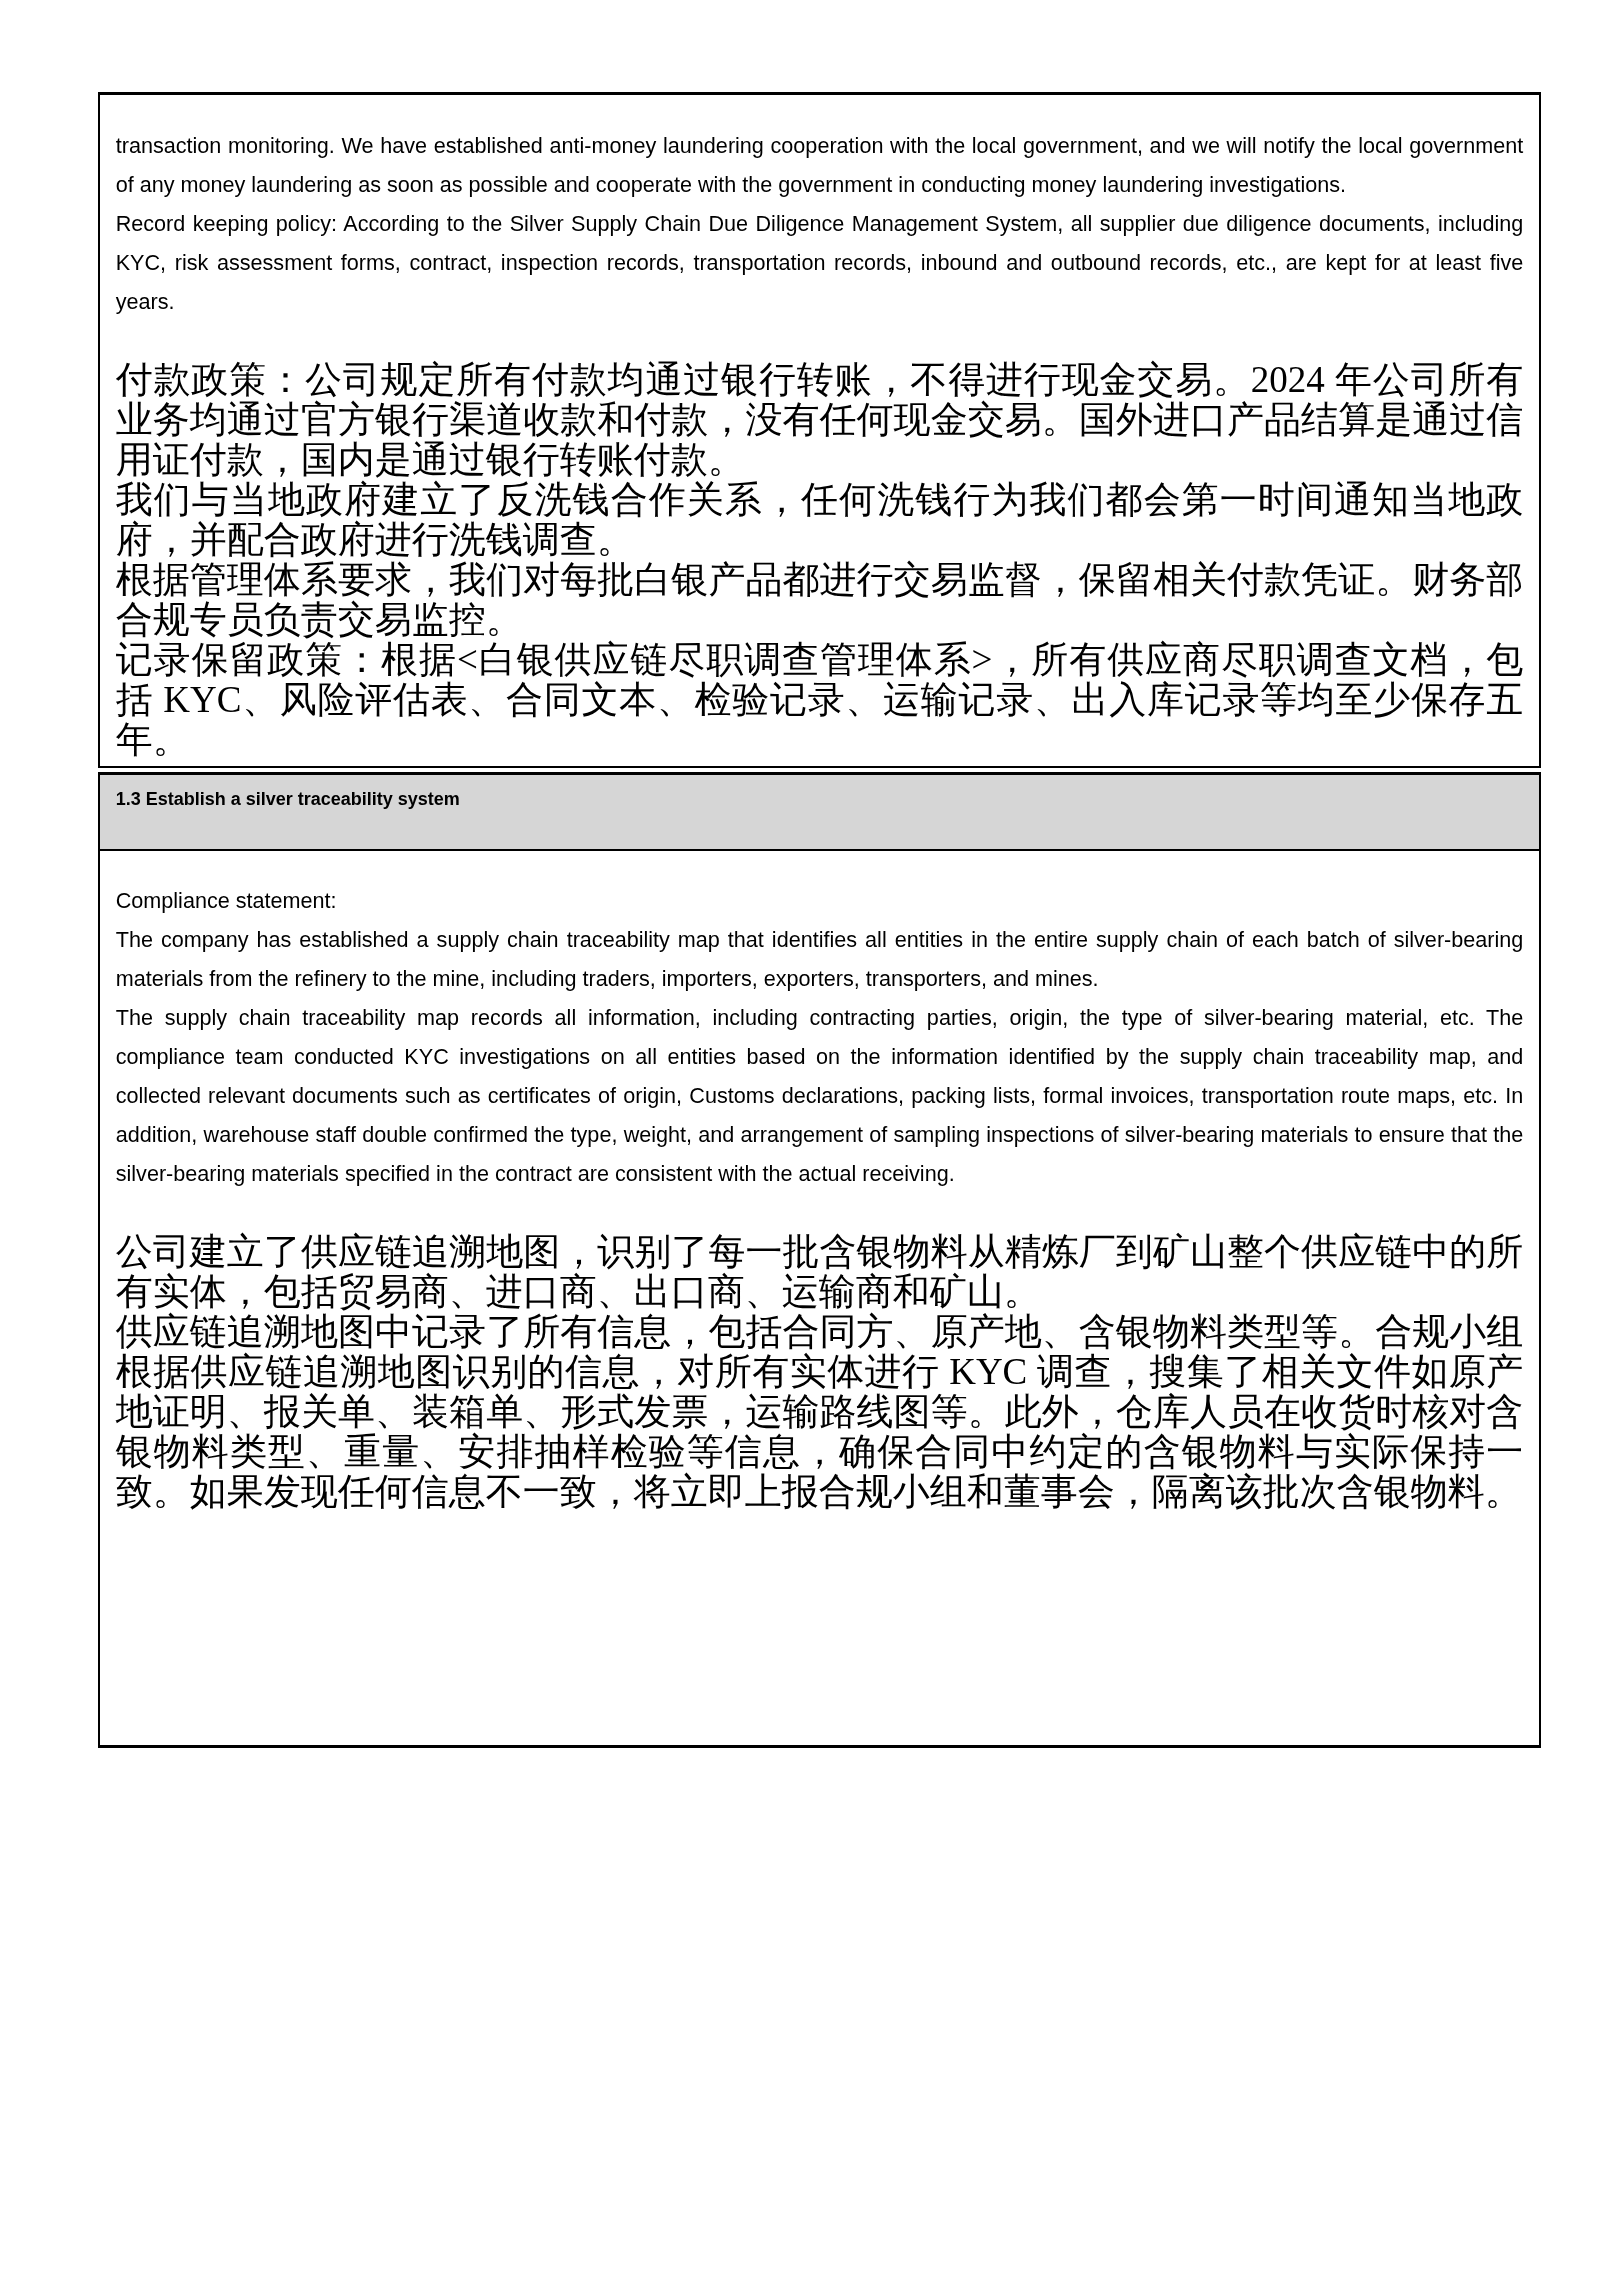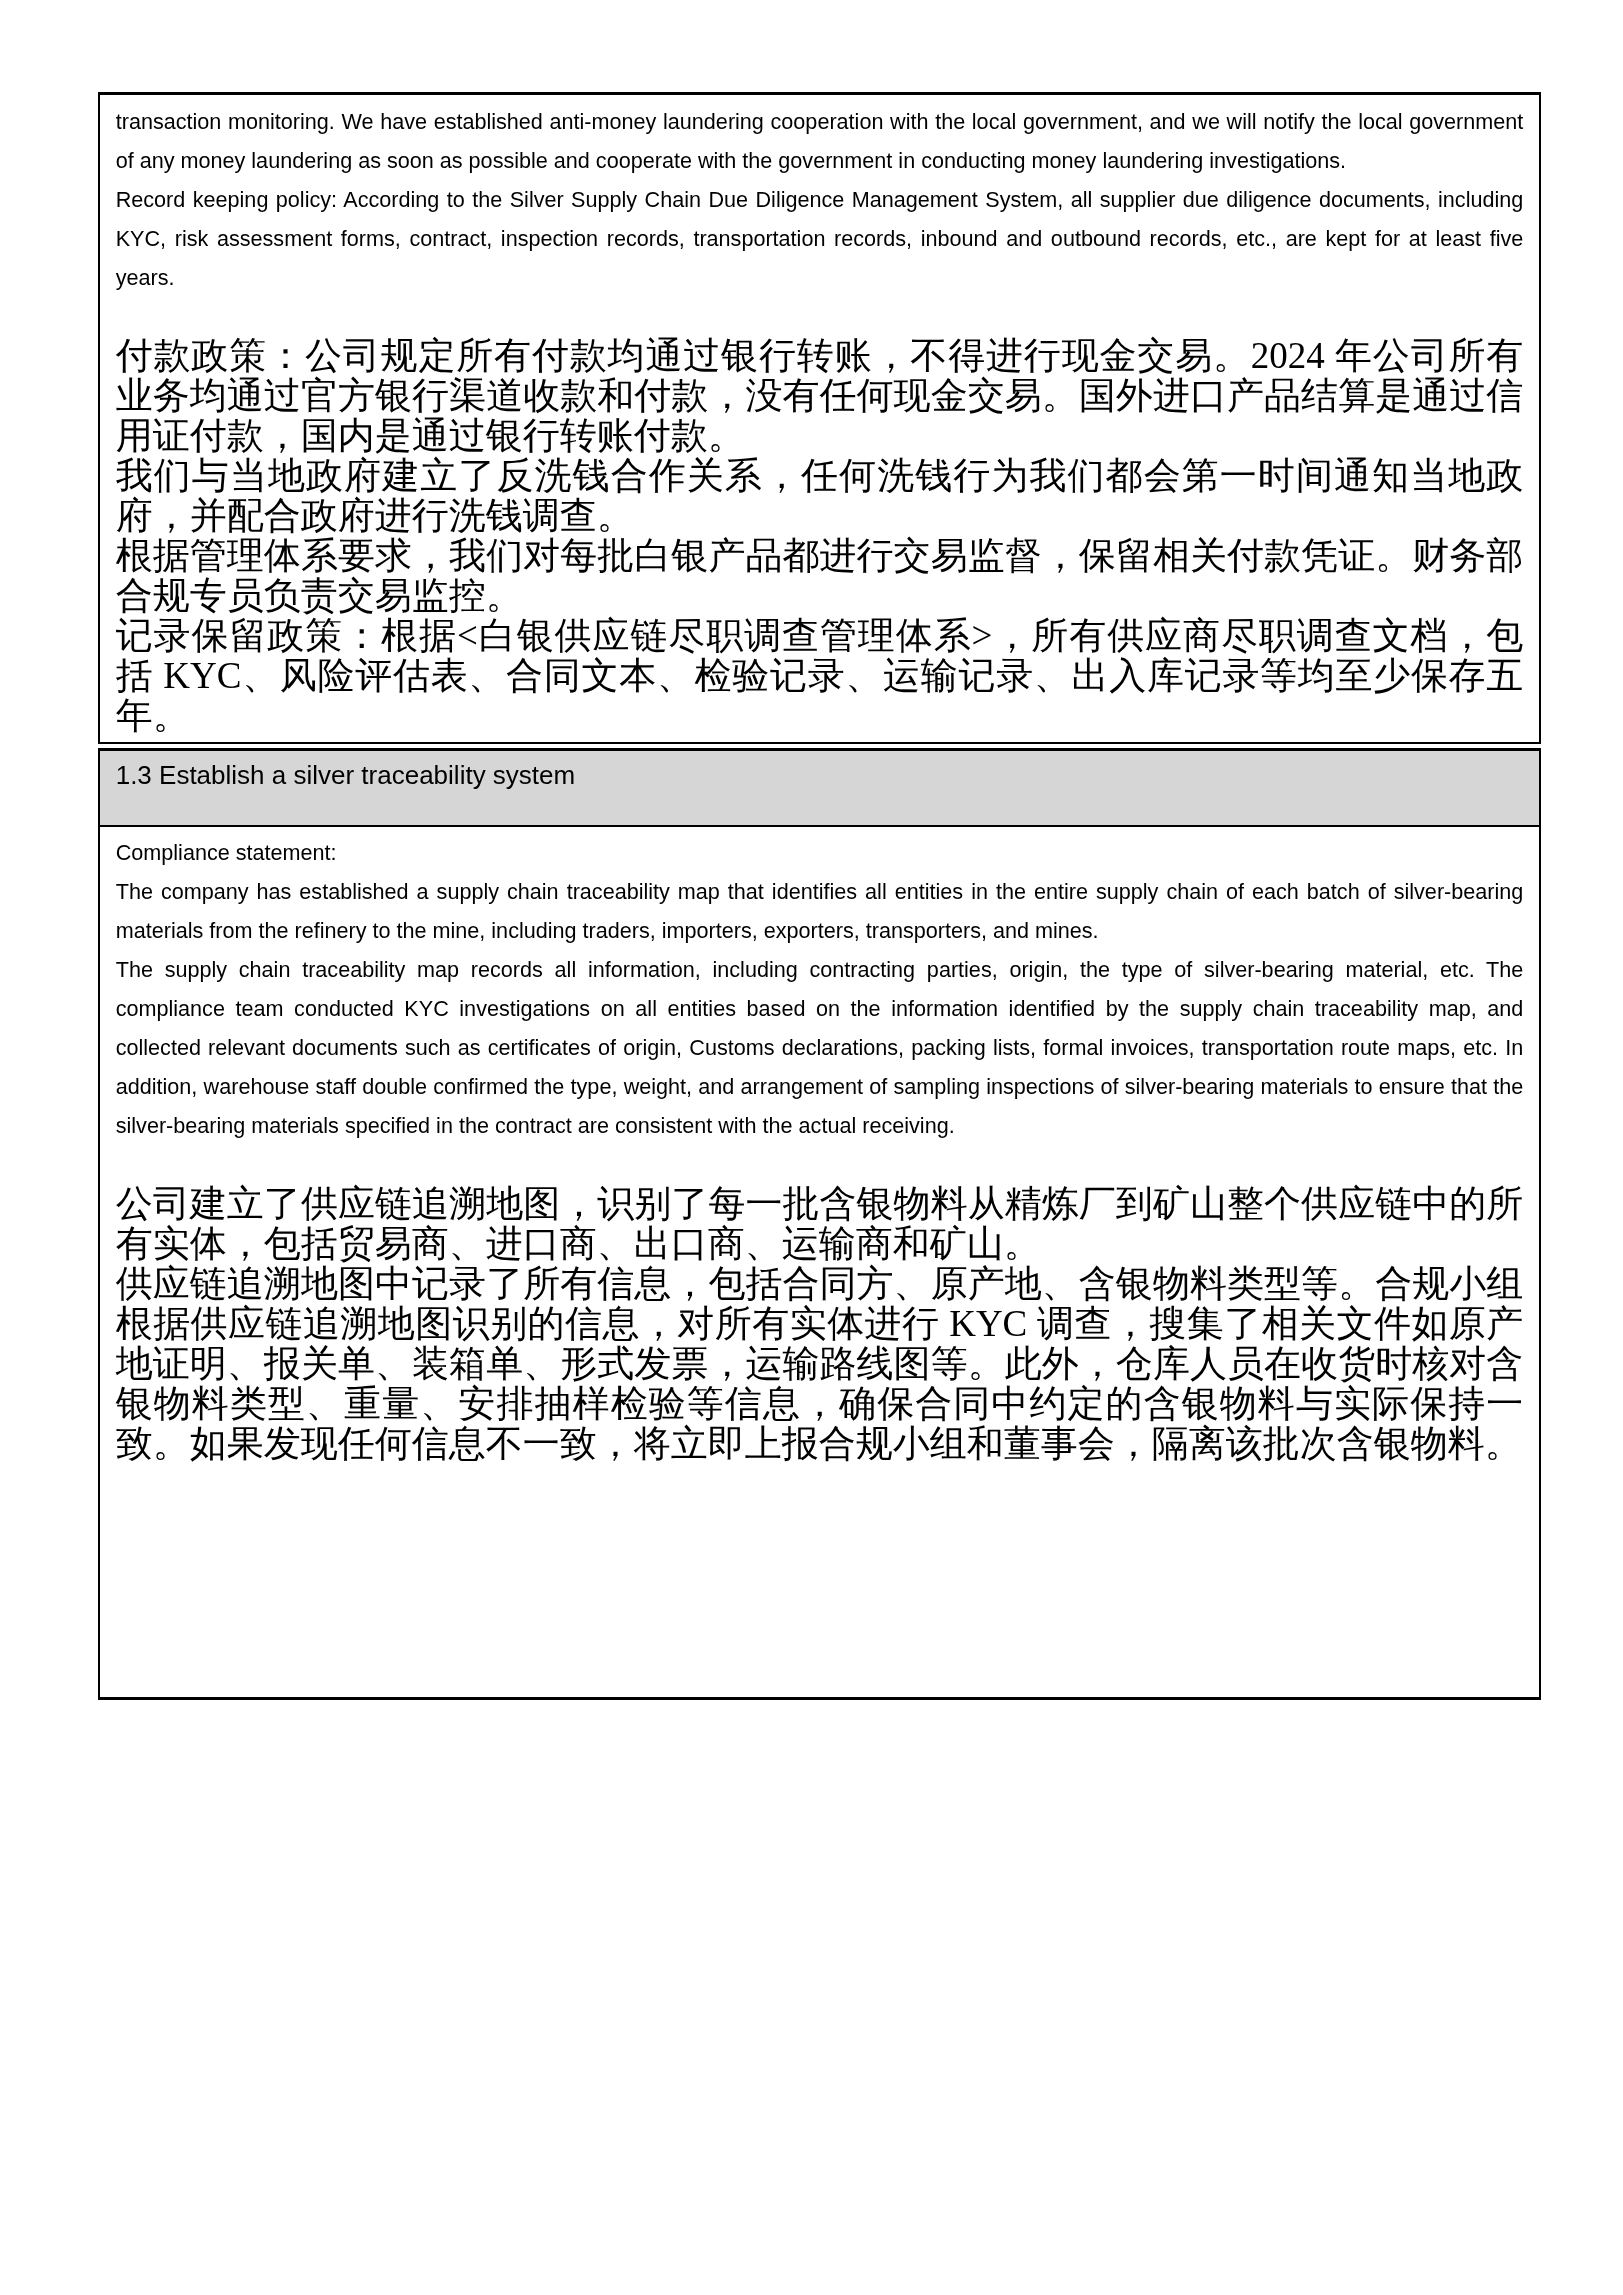--- a/index.html
+++ b/index.html
@@ -29,38 +29,39 @@
   .table-policy {
     min-height: 615px;
   }
   .table-trace {
     margin-top: 3.9px;
     border-bottom-width: 3.9px;
   }
   .cell {
     box-sizing: border-box;
     padding: 6.5px 15.7px 6.5px 15.7px;
+    margin-top: 24px;
   }
   .cell-policy {
     min-height: 609px;
   }
   .cell-compliance {
     min-height: 870px;
   }
   .header-cell {
     box-sizing: border-box;
     height: 76px;
     background: #d6d6d6;
     border-bottom: 2px solid #000000;
     padding: 9.2px 15.7px 0 15.7px;
   }
   .header-title {
     font-family: "Liberation Sans", sans-serif;
-    font-weight: normal;
-    font-size: 26px;
+    font-weight: bold;
+    font-size: 18px;
     line-height: 31px;
   }
   .para {
     margin: 0;
     text-align: justify;
   }
   .para.en {
     font-family: "Liberation Sans", sans-serif;
     font-size: 21.6px;
     line-height: 39px;

